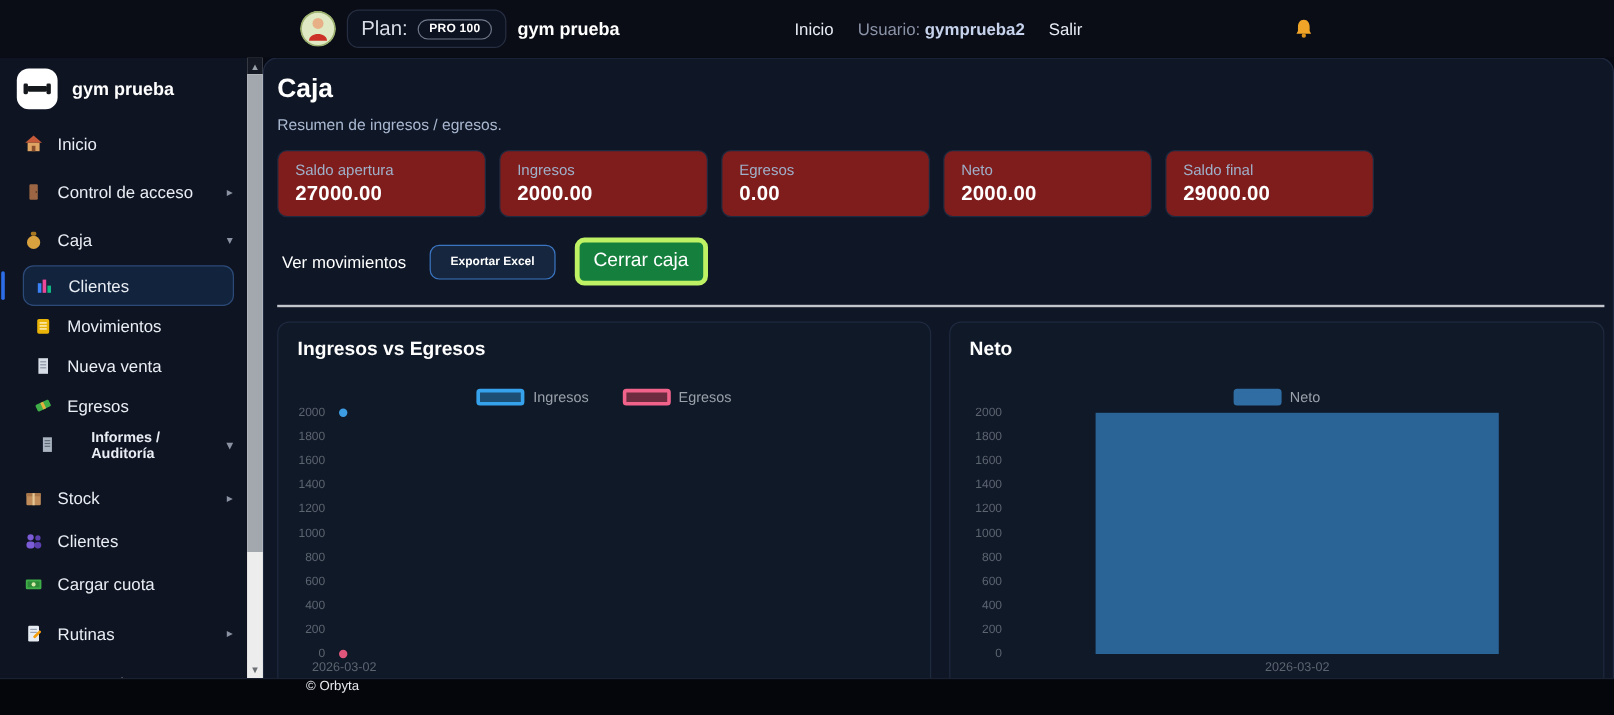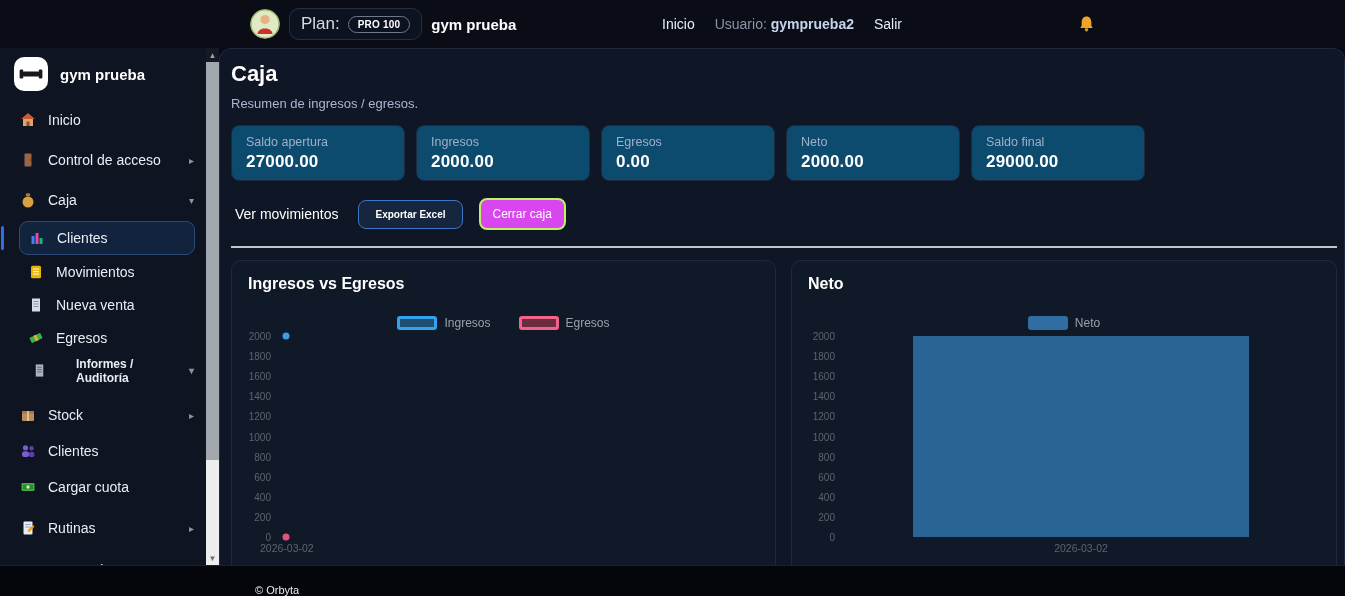--- a/index.html
+++ b/index.html
@@ -21,21 +21,21 @@
   .user-prefix{color:#8b93a7;}
   .user-name{font-weight:700;color:#c7d3ec;}
   .bell{position:absolute;left:1078px;top:15px;width:17px;height:18px;cursor:pointer;}
 
   
   .workspace{display:flex;height:517px;}
   .sidebar{width:206px;background:#0e1422;height:100%;overflow:hidden;flex:0 0 auto;}
   .main{flex:1;background:#0f1626;border:1px solid #1f2940;border-bottom:none;
     border-radius:12px 12px 0 0;padding:12px 7px 0 11px;overflow:hidden;}
   .footer{height:31px;background:#04060c;border-top:1px solid #1a2130;display:flex;
-    align-items:flex-end;padding-left:255px;font-size:11px;color:#e8eaee;}
+    align-items:flex-start;padding-left:255px;font-size:11px;color:#e8eaee;}
 
   
   .side-brand{height:36px;margin:8px 0 8px;display:flex;align-items:center;gap:12px;padding-left:14px;}
   .brand-badge{width:34px;height:34px;background:#fff;border-radius:10px;display:flex;
     align-items:center;justify-content:center;flex:0 0 auto;}
   .side-brand-name{font-size:15px;font-weight:700;color:#fff;}
   .side-item{height:40px;display:flex;align-items:center;gap:12px;padding:0 12px 0 20px;
     font-size:14px;color:#e9edf4;cursor:pointer;position:relative;}
   .side-item.h36{height:36px;}
   .sub-item{height:33px;padding-left:28px;}
@@ -53,30 +53,30 @@
   .sb-btn{height:14px;display:flex;align-items:center;justify-content:center;font-size:8px;}
   .sb-btn.up{background:#141923;color:#9aa0a8;}
   .sb-btn.down{background:#ededed;color:#6b7075;}
   .sb-track{flex:1;background:#ededed;position:relative;}
   .sb-thumb{position:absolute;top:0;left:0;right:0;height:398px;background:#a3a7ae;}
 
   
   .page-title{font-size:22px;font-weight:700;color:#fff;}
   .page-subtitle{margin-top:9px;font-size:13px;color:#a9b8d0;}
   .stats{display:flex;gap:11px;margin-top:14px;}
-  .stat-card{width:174px;height:56px;background:#0c4a6e;border:1px solid #1e2a3f;border-radius:8px;
+  .stat-card{width:174px;height:56px;background:#7f1d1d;border:1px solid #1e2a3f;border-radius:8px;
     padding:9px 14px;}
   .stat-label{font-size:12.5px;color:#9fb0c9;}
   .stat-value{margin-top:3px;font-size:17px;font-weight:700;color:#fff;letter-spacing:.2px;}
   .actions{display:flex;align-items:center;gap:16px;margin-top:17px;}
   .btn{font-family:inherit;cursor:pointer;color:#fff;background:transparent;border:none;}
   .btn-plain{font-size:14px;padding:8px 4px;}
   .btn-primary{font-size:10px;font-weight:700;background:#16263f;border:1px solid #3b76c2;
     border-radius:8px;padding:8px 16px;}
-  .btn-outline{font-size:12px;background:#d946ef;border:2px solid #bef264;border-radius:8px;
+  .btn-outline{font-size:16px;background:#15803d;border:4px solid #bef264;border-radius:8px;
     padding:7px 12px;}
   .divider{border:none;height:2px;background:#c2c6cc;margin:16px 0 12px;}
 
   
   .charts{display:flex;gap:15px;}
   .chart-card{background:#101928;border:1px solid #1e2a3f;border-radius:10px;
     padding:14px 16px;height:340px;overflow:hidden;}
   .chart-card.c1{flex:0 0 545px;} .chart-card.c2{flex:1;}
   .chart-title{font-size:16px;font-weight:700;color:#fff;}
   .legend{margin-top:22px;display:flex;justify-content:center;gap:28px;height:16px;}

